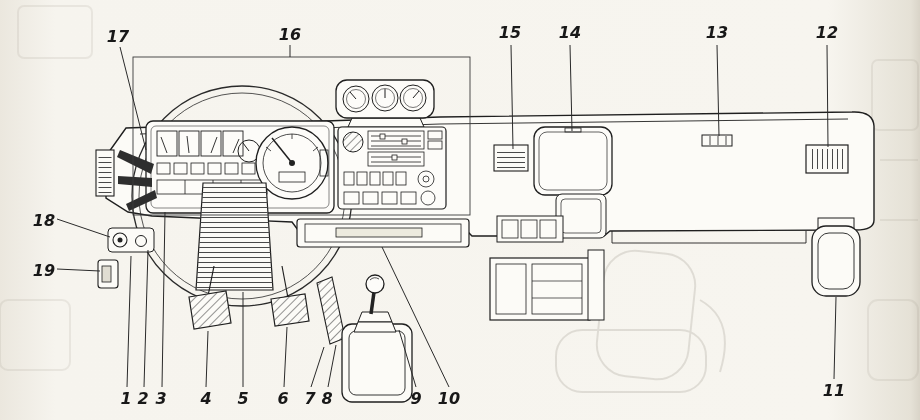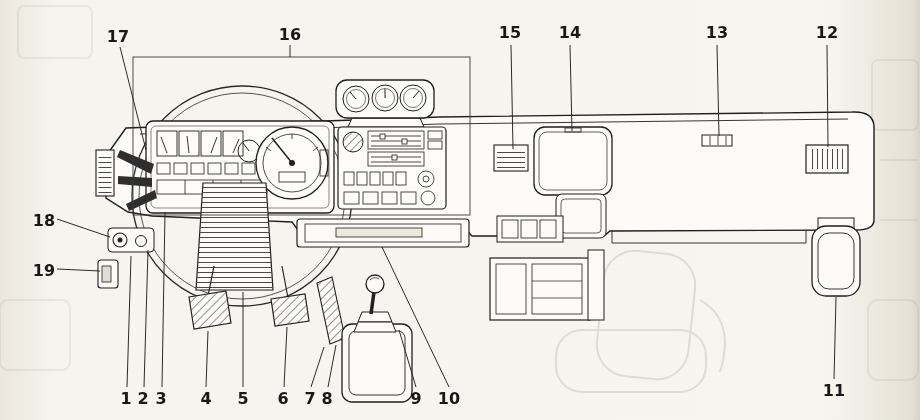--- a/index.html
+++ b/index.html
@@ -1,19 +1,20 @@
 <!DOCTYPE html>
 <html><head>
 <meta charset="utf-8">
 <style>
   html,body{margin:0;padding:0;background:#e7e4dc;}
   .page{
     width:920px;height:420px;position:relative;overflow:hidden;
     background:linear-gradient(90deg,#ebe7de 0%,#f6f4ee 6%,#f7f5ef 90%,#e5e1d6 99%,#d9d4c8 100%);
     font-family:"DejaVu Sans", sans-serif;
+    font-style:italic;
   }
   svg{display:block;}
   .num{font-family:"DejaVu Sans", sans-serif;font-size:16px;font-weight:600;fill:#181818;}
   .ink{stroke:#1f1f1f;fill:none;}
 </style>
 </head>
 <body>
 
 <div class="page">
 <svg width="920" height="420" viewBox="0 0 920 420">

